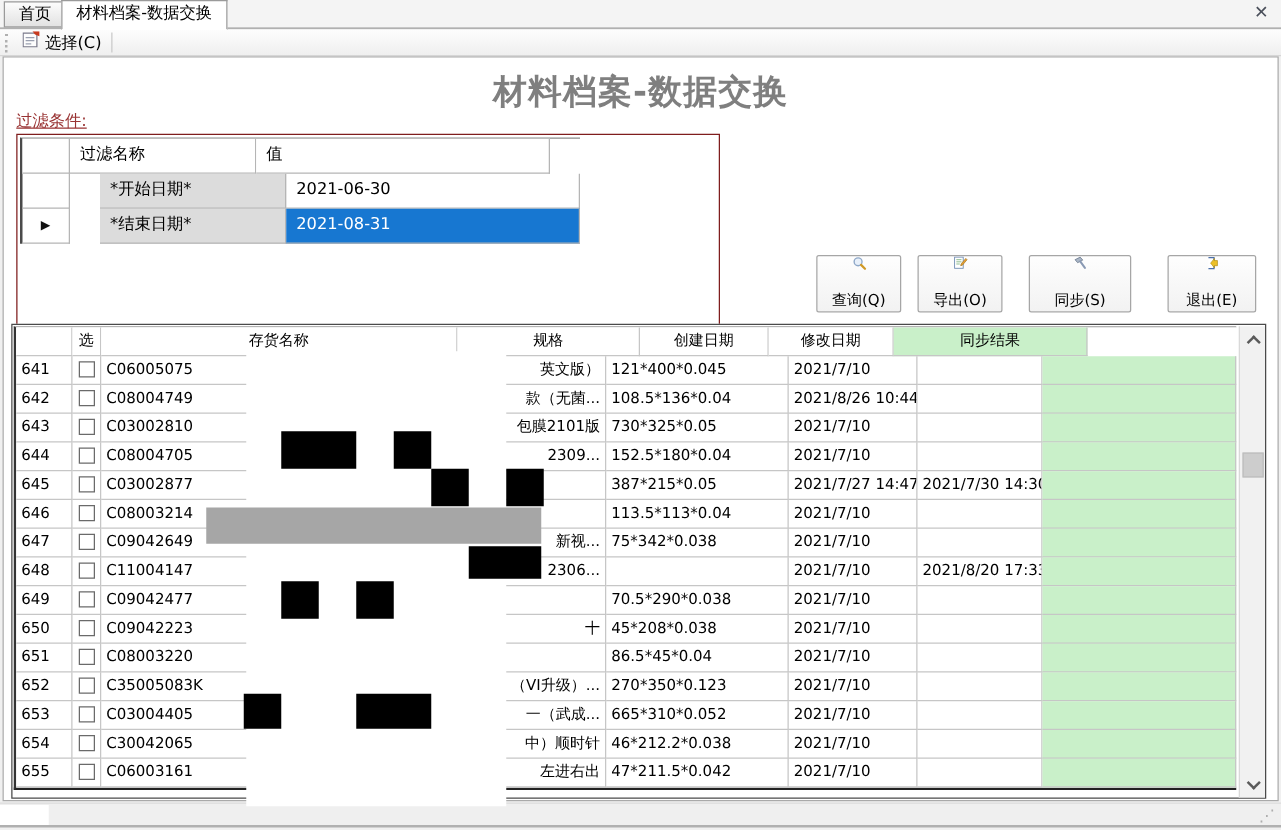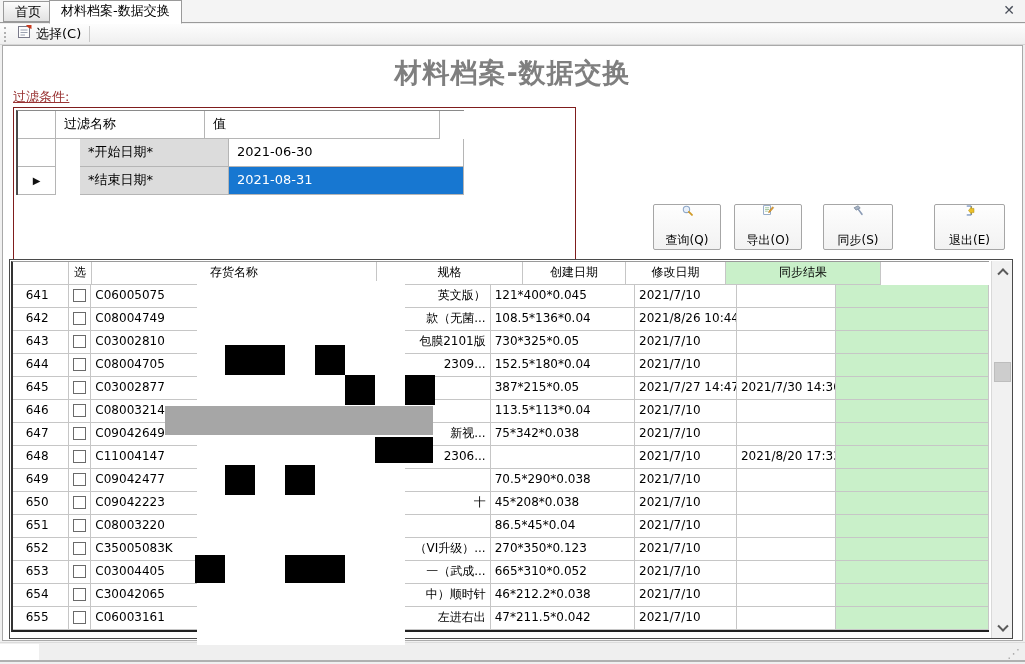--- a/index.html
+++ b/index.html
@@ -40,21 +40,21 @@
 
   
   .act-btn { position:absolute; height:46px; background:linear-gradient(#fefefe,#f2f2f2); border:1px solid #a6a6a6; border-radius:2px; display:flex; flex-direction:column; align-items:center; justify-content:center; gap:16px; font-size:12px; cursor:pointer; }
   .act-btn svg { display:block; }
 
   
   #table-panel { position:absolute; left:6px; top:213px; width:1004px; height:380px; background:#fff; border:1px solid #4a4a4a; }
   #grid { position:absolute; left:1px; top:1px; width:978px; border-left:2px solid #333; border-top:1px solid #9a9a9a; border-bottom:2px solid #222; }
   .trow { display:flex; height:23px; background:#fff; }
   .tcell { border-right:1px solid #c6c6c6; border-bottom:1px solid #c6c6c6; font-size:12px; line-height:21px; padding:0 4px; white-space:nowrap; overflow:hidden; }
-  .c-num  { width:56px; text-align:right; padding-right:19px; }
+  .c-num  { width:45px; text-align:right; padding-right:19px; }
   .c-sel  { width:23px; text-align:center; padding:0; }
   .c-code { width:119px; }
   .c-name { width:285px; text-align:right; }
   .c-spec { width:146px; }
   .c-cre  { width:103px; }
   .c-mod  { width:100px; }
   .c-sync { width:155px; background:#c9f0c9; }
   .trow.hdr .tcell { text-align:center; background:#fff; }
   .trow.hdr .c-sync { background:#c9f0c9; }
   .cbx { display:inline-block; width:13px; height:13px; margin-top:4px; background:#fff; border:1px solid #6a6a6a; }
@@ -135,21 +135,21 @@
   <div class="act-btn" style="left:731px; top:158px; width:68px;">
     <svg width="17" height="16" viewBox="0 0 17 16">
       <rect x="1.5" y="1" width="10" height="13" fill="#fff" stroke="#6a88b0"></rect>
       <line x1="3.5" y1="4" x2="9.5" y2="4" stroke="#7ab07a"></line>
       <line x1="3.5" y1="6.5" x2="9.5" y2="6.5" stroke="#7ab07a"></line>
       <line x1="3.5" y1="9" x2="7.5" y2="9" stroke="#7ab07a"></line>
       <polygon points="9,9 14.5,2.5 16,4 10.5,10.5 8.5,11" fill="#e8a030" stroke="#9a6a18" stroke-width="0.7"></polygon>
     </svg>
     <span>导出(O)</span>
   </div>
-  <div class="act-btn" style="left:820px; top:158px; width:70px;">
+  <div class="act-btn" style="left:820px; top:158px; width:82px;">
     <svg width="17" height="16" viewBox="0 0 17 16">
       <polygon points="2,4 8,1 11,4.5 5,7.5" fill="#aab6c6" stroke="#5a6a80" stroke-width="0.8"></polygon>
       <line x1="8" y1="6" x2="13.5" y2="13.5" stroke="#8a9ab4" stroke-width="2.4" stroke-linecap="round"></line>
     </svg>
     <span>同步(S)</span>
   </div>
   <div class="act-btn" style="left:931px; top:158px; width:71px;">
     <svg width="17" height="16" viewBox="0 0 17 16">
       <path d="M4.5 1.5 L11 1.5 L11 14.5 L4.5 14.5" fill="#fff" stroke="#4a6ea8" stroke-width="1.4"></path>
       <polygon points="15,5 15,11 11.5,11 11.5,13.5 7,8 11.5,2.5 11.5,5" fill="#ecc028" stroke="#a8860a" stroke-width="0.7"></polygon>

